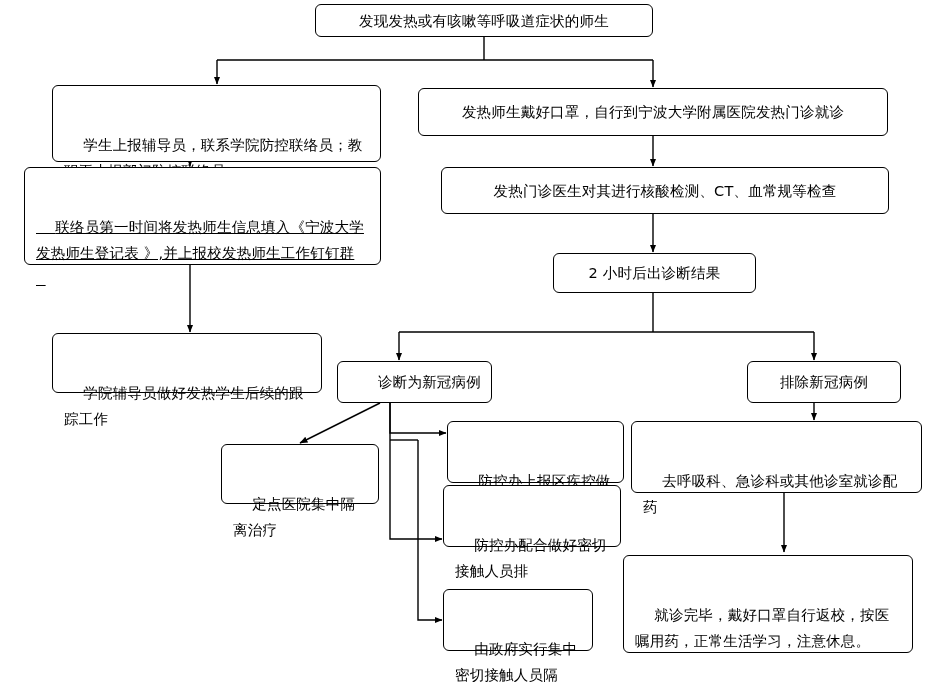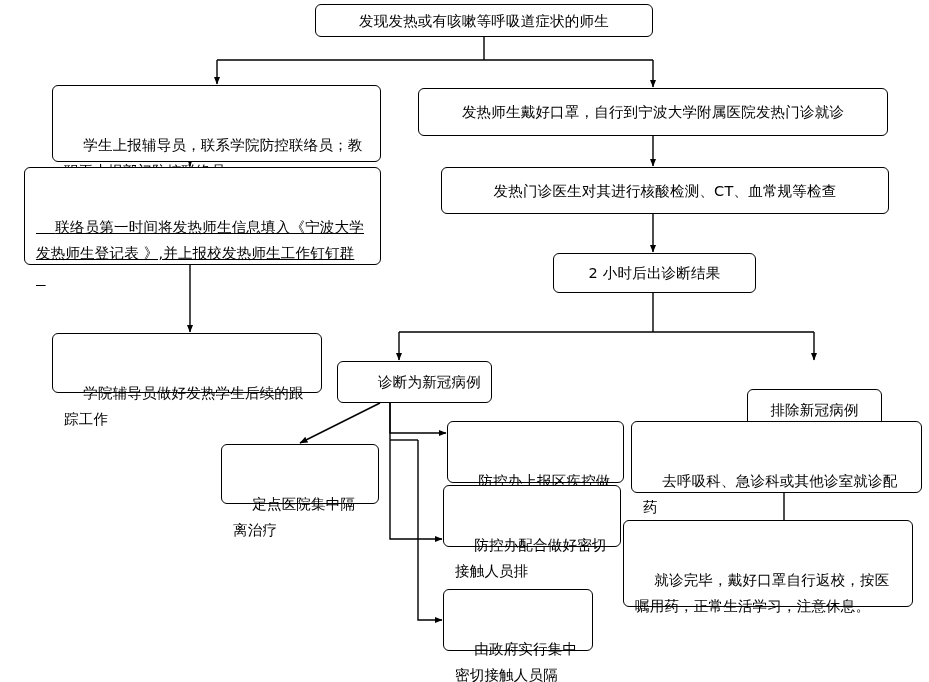--- a/index.html
+++ b/index.html
@@ -114,21 +114,21 @@
   </div>
 
   <div class="node center" style="left:553px; top:253px; width:203px; height:40px;">
     <span>2 小时后出诊断结果</span>
   </div>
 
   <div class="node center" style="left:337px; top:361px; width:155px; height:42px;padding-left:40px;">
     <span>诊断为新冠病例</span>
   </div>
 
-  <div class="node center" style="left:747px; top:361px; width:135px; height:42px;margin-top:28px;">
+  <div class="node center" style="left:747px; top:361px; width:154px; height:42px;">
     <span>排除新冠病例</span>
   </div>
 
   <div class="node" style="left:221px; top:444px; width:158px; height:60px;">
     <span>定点医院集中隔离治疗</span>
   </div>
 
   <div class="node" style="left:447px; top:421px; width:177px; height:62px;">
     <span>防控办上报区疾控做环境终末消毒</span>
   </div>
@@ -138,17 +138,17 @@
   </div>
 
   <div class="node" style="left:631px; top:421px; width:291px; height:72px;">
     <span>去呼吸科、急诊科或其他诊室就诊配药</span>
   </div>
 
   <div class="node" style="left:443px; top:589px; width:150px; height:62px;">
     <span>由政府实行集中密切接触人员隔</span>
   </div>
 
-  <div class="node" style="left:623px; top:520px; width:290px; height:87px;">
+  <div class="node" style="left:623px; top:555px; width:290px; height:98px;">
     <span>就诊完毕，戴好口罩自行返校，按医嘱用药，正常生活学习，注意休息。</span>
   </div>
 
 </div>
 
 </body></html>

